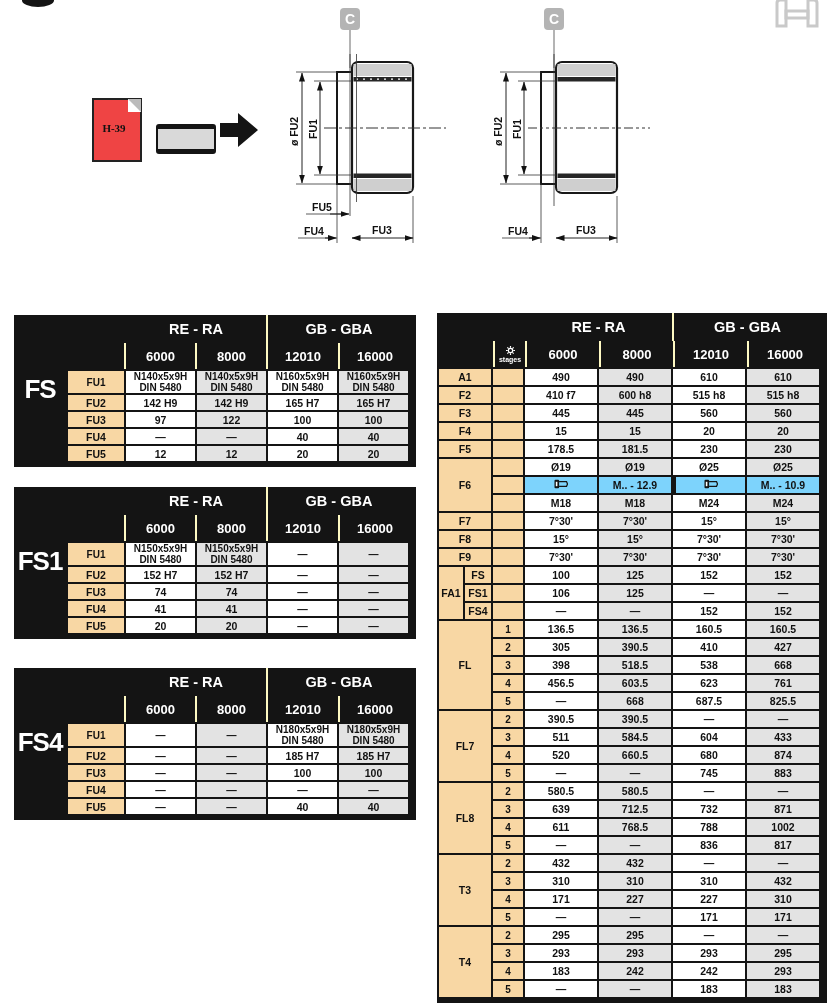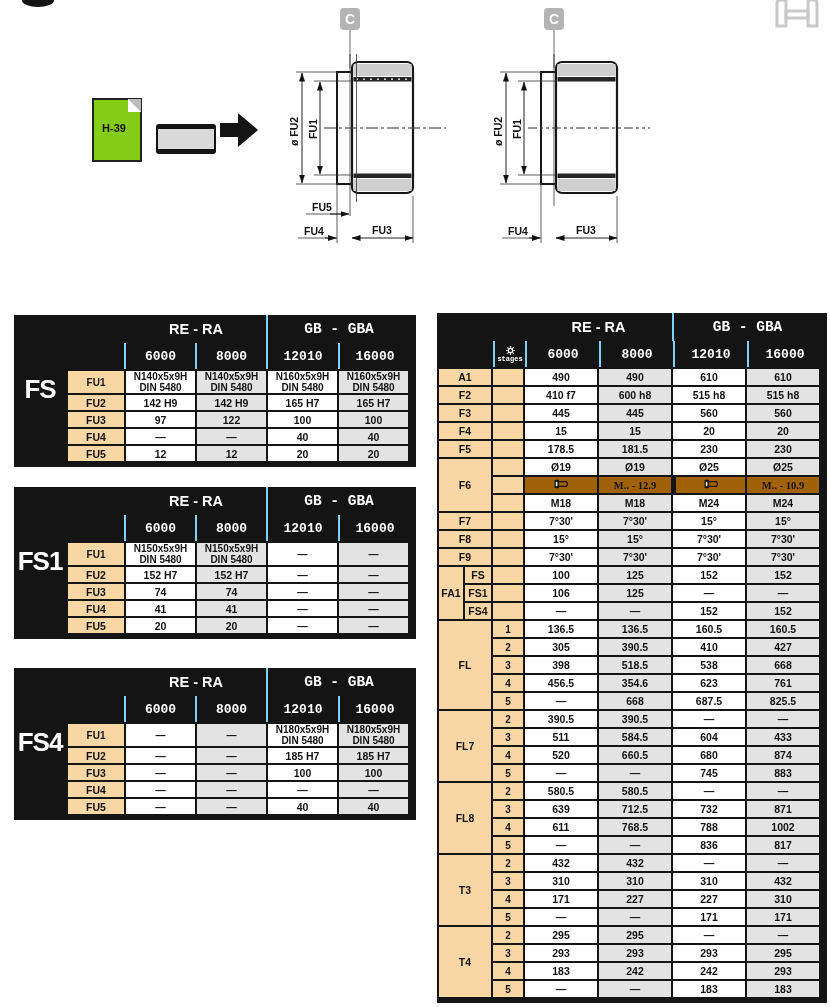--- a/index.html
+++ b/index.html
@@ -2,21 +2,21 @@
 <html><head>
 <meta charset="utf-8">
 <style>
   html,body{margin:0;padding:0;background:#fff;}
   #page{position:relative;width:830px;height:1007px;background:#fff;overflow:hidden;
         font-family:"Liberation Sans","DejaVu Sans",sans-serif;color:#111;}
   
   .corner-dot{position:absolute;left:22px;top:-6px;width:32px;height:13px;background:#141414;border-radius:50%;}
   .corner-icon{position:absolute;left:772px;top:0;}
   
-  .refdoc{position:absolute;left:92px;top:98px;width:46px;height:60px;border:2.5px solid #222;background:#84cc16;}
+  .refdoc{position:absolute;left:92px;top:98px;width:46px;height:60px;border:2.5px solid #222;background:#ef4444;font-family:Liberation Serif, serif;}
   .refdoc .fold{position:absolute;right:-1px;top:-1px;width:0;height:0;
      border-left:13px solid #bbb;border-top:13px solid #fff;transform:rotate(180deg);}
   .refdoc .lbl{position:absolute;left:0;right:6px;top:22px;text-align:center;font-weight:bold;font-size:11px;}
   .shaft{position:absolute;left:156px;top:124px;width:56px;height:20px;background:#d9d9d9;
      border-top:5px solid #141414;border-bottom:5px solid #141414;border-left:2px solid #141414;border-right:2px solid #141414;border-radius:3px;}
   .bigarrow{position:absolute;left:220px;top:110px;}
   
   .drawing{position:absolute;}
   .cbox{fill:#b4b4b4;}
   .ctext{fill:#fff;font-size:14px;font-weight:bold;text-anchor:middle;}
@@ -32,29 +32,29 @@
   .dlab,.blab{font-size:10.5px;font-weight:bold;fill:#111;}
   
   .blk{position:absolute;background:#141414;padding:0 3px 4px 0;}
   .blk-inner{display:flex;}
   .side-label{width:52px;display:flex;align-items:center;justify-content:center;
       color:#fff;font-weight:bold;font-size:26px;letter-spacing:-1px;}
   .hrow{display:flex;color:#fff;font-weight:bold;align-items:center;}
   .hrow.r1{height:28px;font-size:14.5px;}
   .hrow.r2{height:26px;font-size:13px;}
   .hcell{display:flex;align-items:center;justify-content:center;box-sizing:border-box;height:100%;}
-  .wsep{border-left:2px solid #7dd3fc;font-family:Liberation Mono, monospace;}
+  .wsep{border-left:2px solid #fef9c3;}
   .datatable{border-collapse:separate;border-spacing:2px;background:#141414;}
   .datatable td{box-sizing:border-box;text-align:center;vertical-align:middle;
       font-weight:bold;font-size:10.5px;padding:0;}
   td.lab{background:#f8d7a4;}
   td.stg{background:#f8d7a4;font-size:10px;}
   td.c0{background:#ffffff;}
   td.c1{background:#e3e3e3;}
-  td.sp{background:#a16207;font-family:Liberation Serif, serif;}
+  td.sp{background:#7dd3fc;}
   td.divl{border-left:3px solid #141414;}
   .tall td{height:30px;line-height:1.12;white-space:pre-line;font-size:10px;}
   
   .ltab .datatable td{height:15px;}
   .ltab col.cl{width:56px;} .ltab col.cv{width:69px;}
   
   .rtab .datatable td{height:16px;}
   .rtab col.cl1{width:24px;} .rtab col.cl2{width:26px;} .rtab col.cst{width:30px;} .rtab col.cv{width:72px;}
   .stages-h{flex-direction:column;line-height:1;font-size:7px;justify-content:center;gap:1px;}
   .sub{font-size:9.5px;}
@@ -544,21 +544,21 @@
           <tr>
             <td class="stg">3</td>
             <td class="v c0">398</td>
             <td class="v c1">518.5</td>
             <td class="v c0">538</td>
             <td class="v c1">668</td>
           </tr>
           <tr>
             <td class="stg">4</td>
             <td class="v c0">456.5</td>
-            <td class="v c1">354.6</td>
+            <td class="v c1">603.5</td>
             <td class="v c0">623</td>
             <td class="v c1">761</td>
           </tr>
           <tr>
             <td class="stg">5</td>
             <td class="v c0">—</td>
             <td class="v c1">668</td>
             <td class="v c0">687.5</td>
             <td class="v c1">825.5</td>
           </tr>

